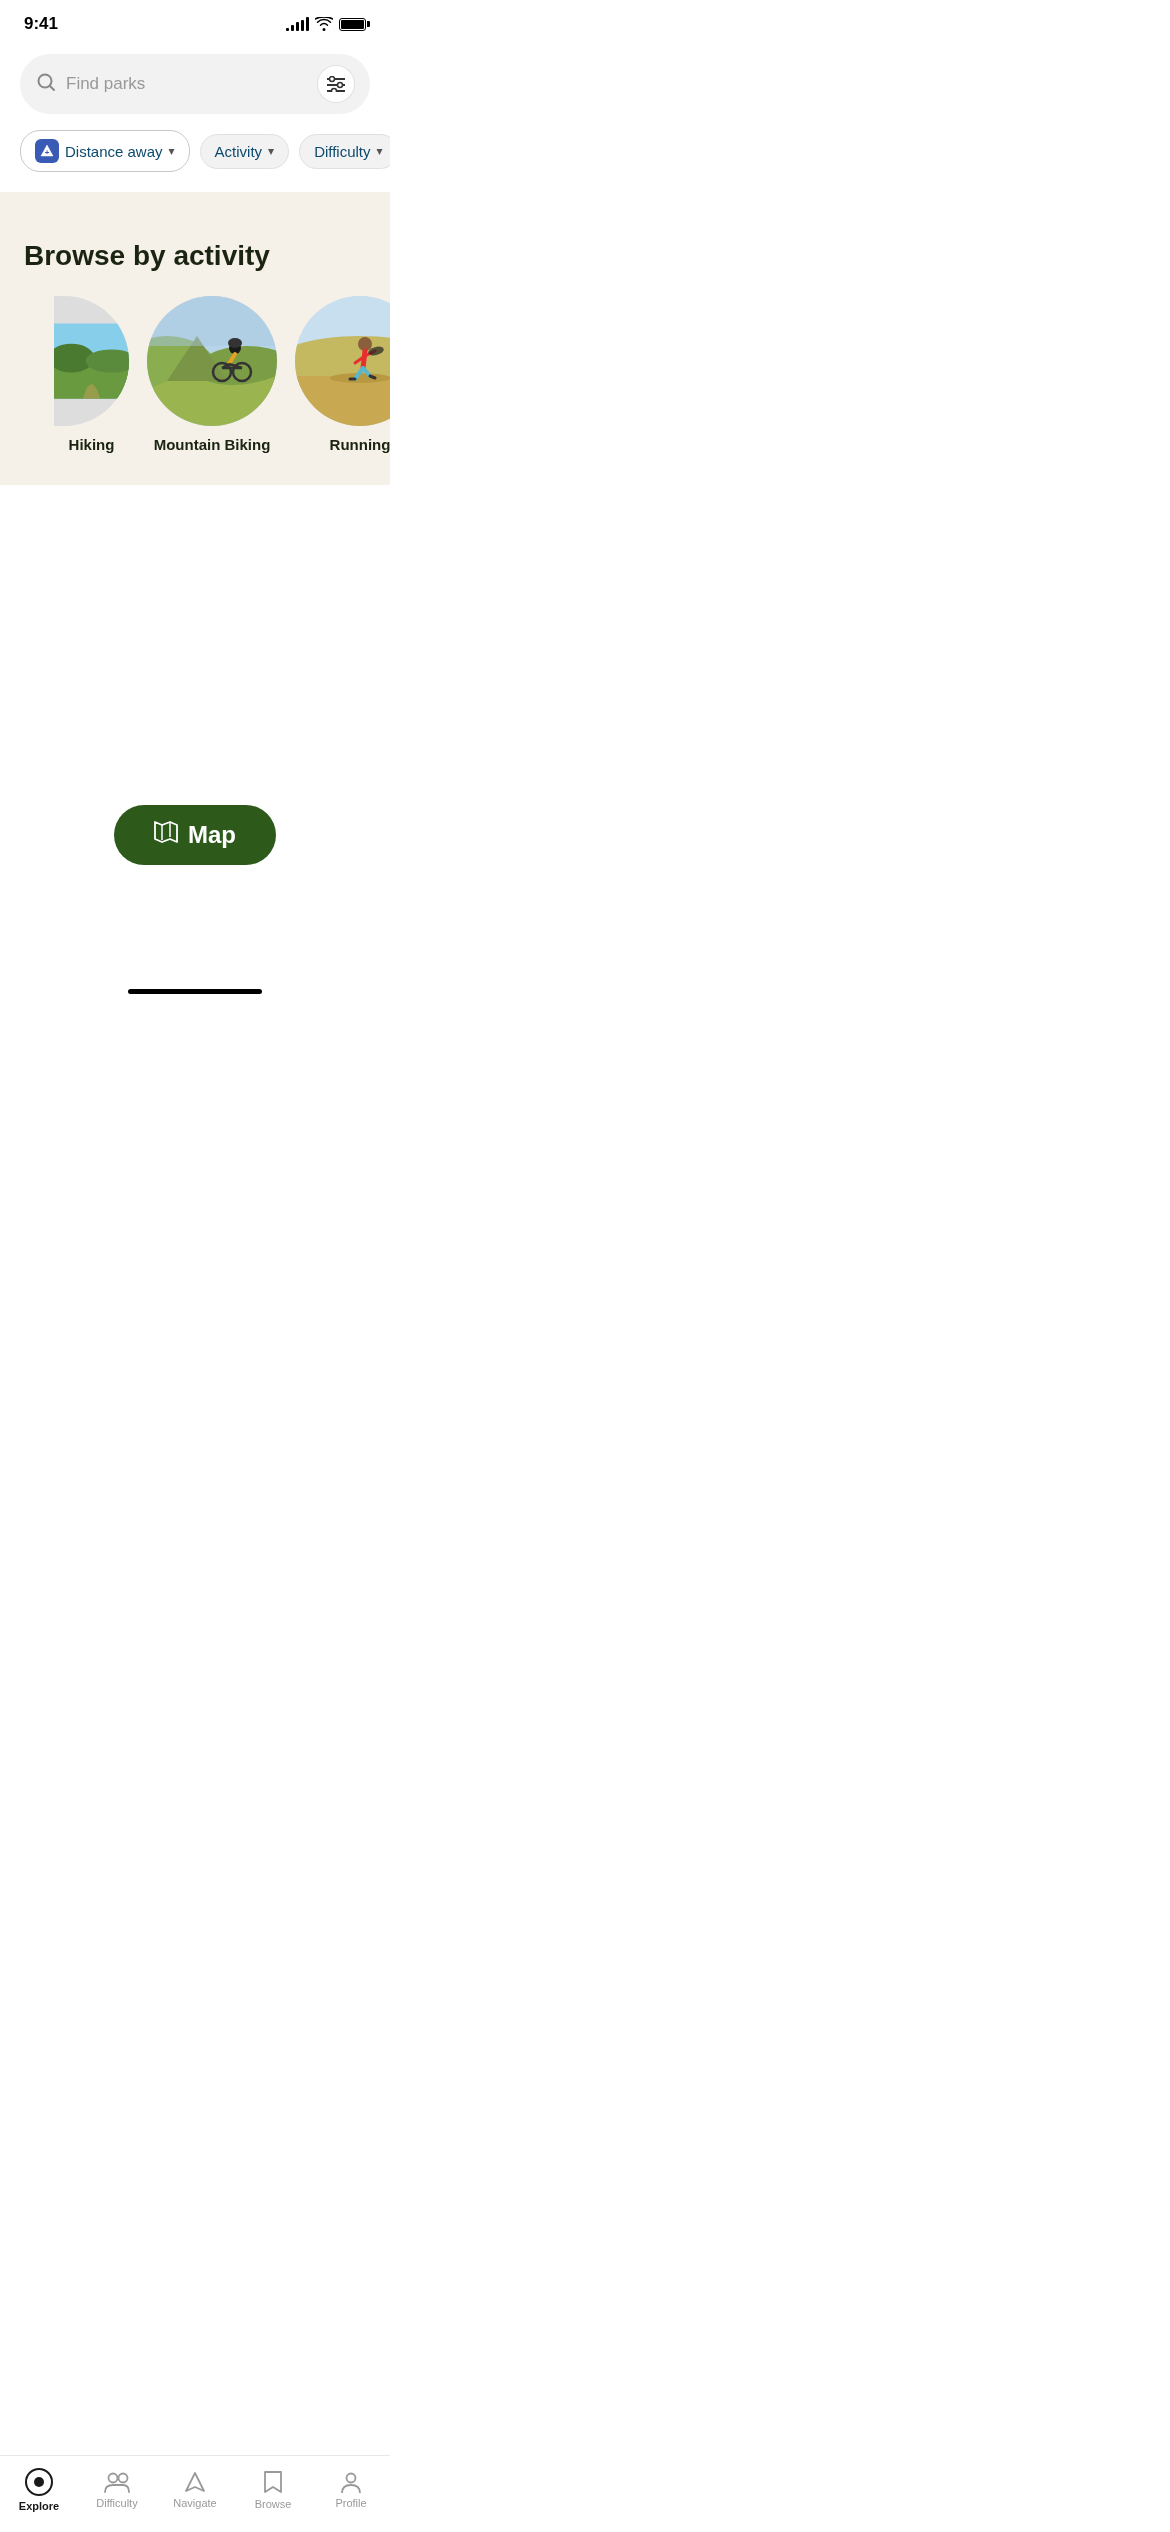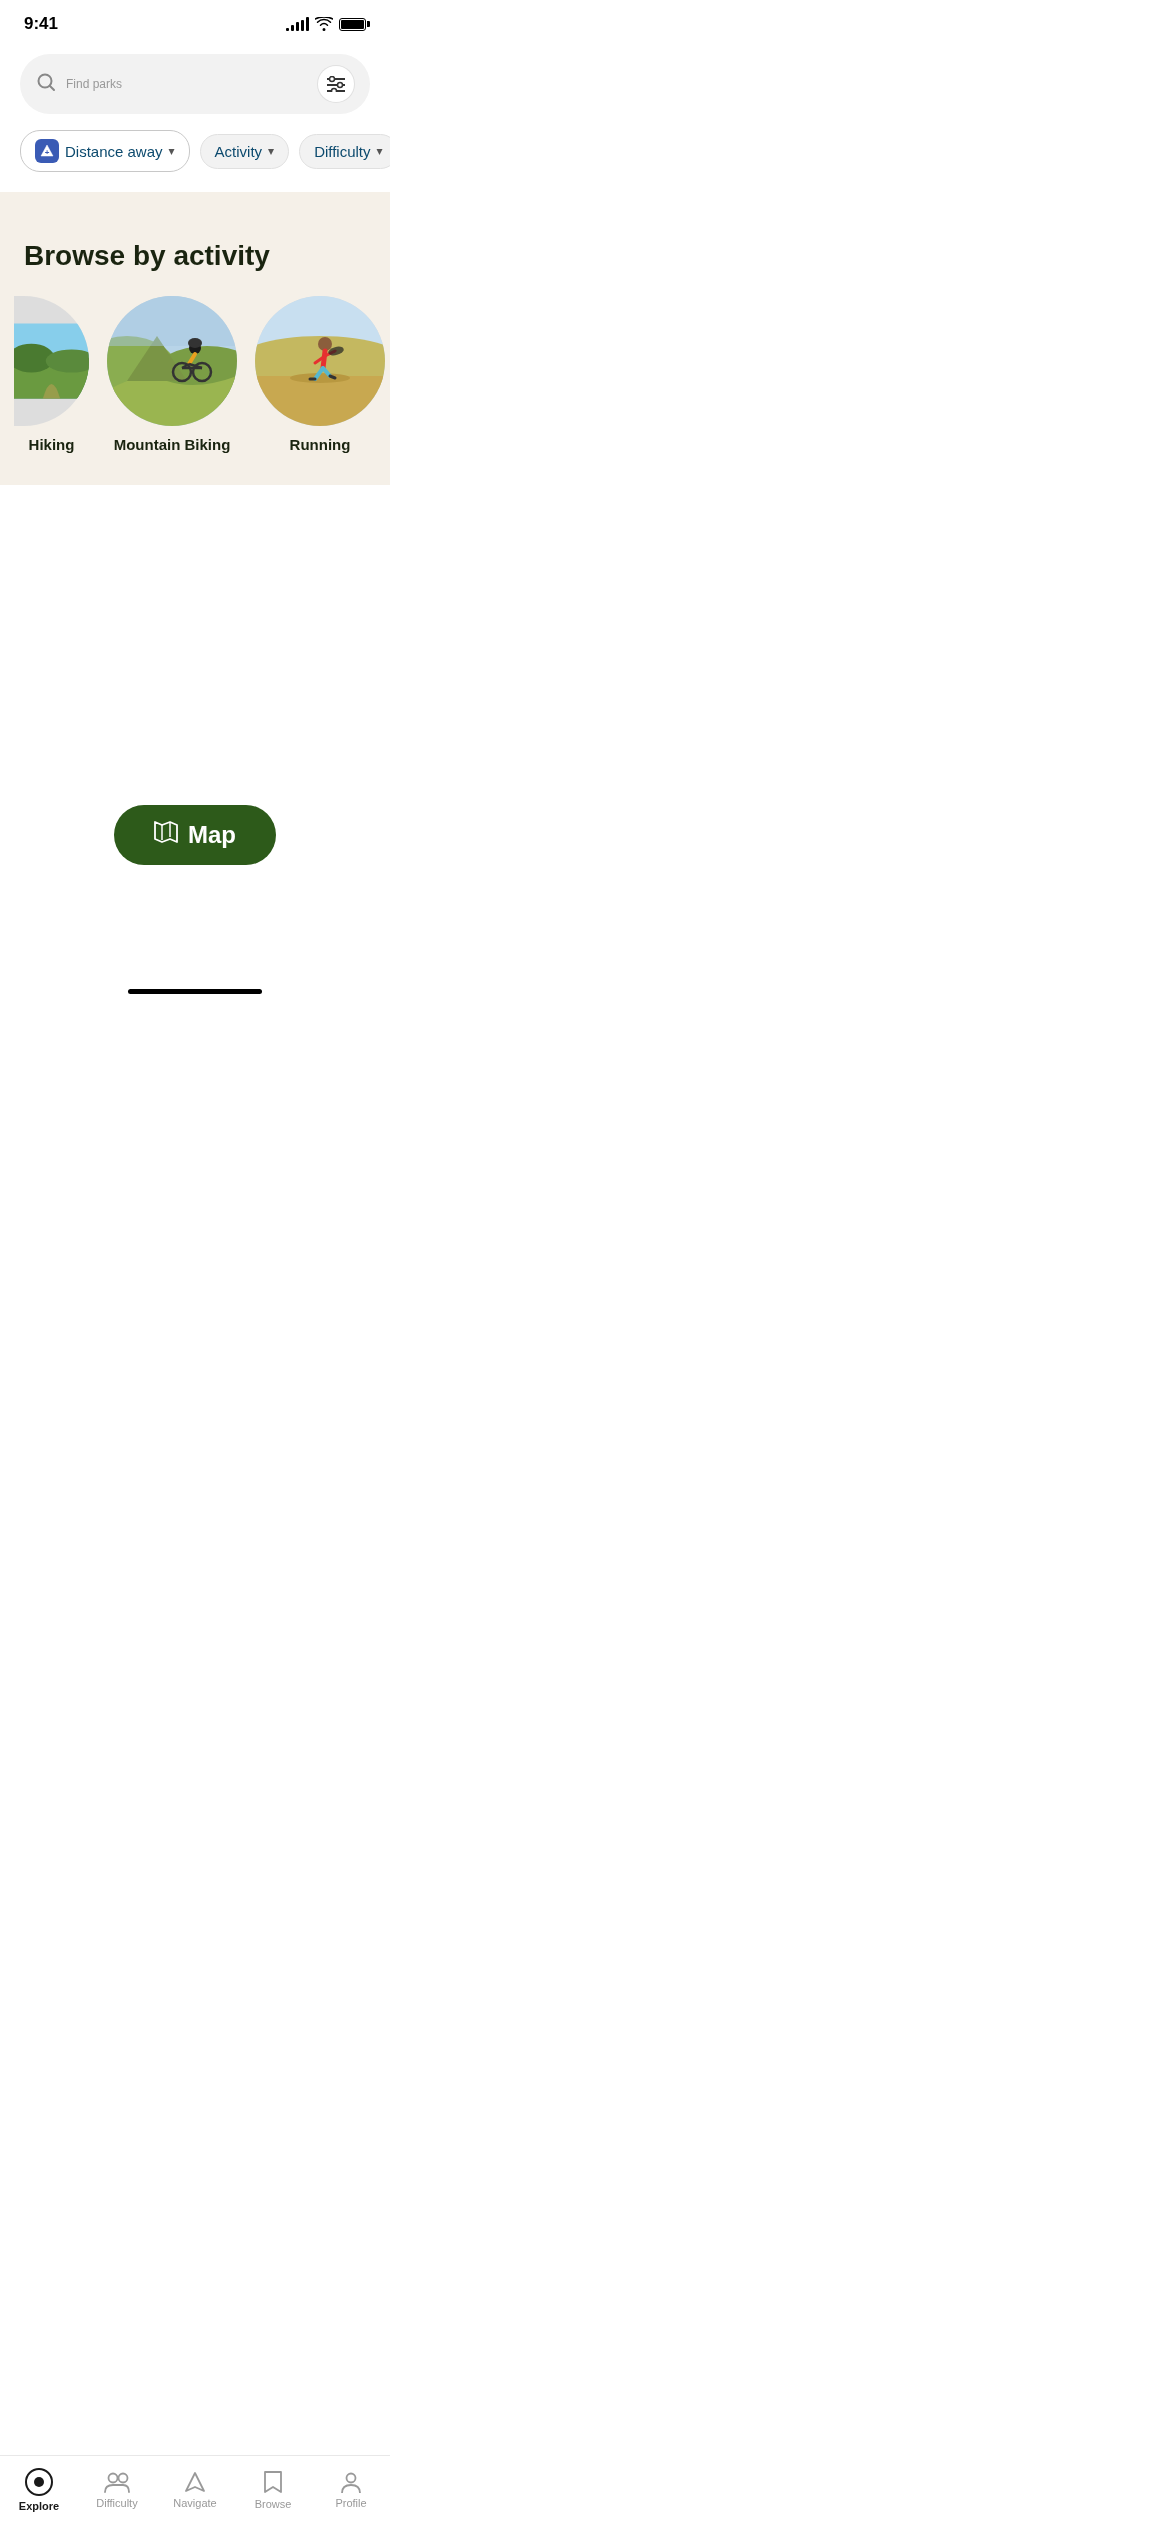--- a/index.html
+++ b/index.html
@@ -94,21 +94,21 @@
     }
 
     .search-icon-wrap {
       color: #666;
       font-size: 18px;
       flex-shrink: 0;
     }
 
     .search-placeholder {
       flex: 1;
-      font-size: 12px;
+      font-size: 17px;
       color: #999;
     }
 
     .filter-btn {
       width: 36px;
       height: 36px;
       background: #fff;
       border-radius: 50%;
       display: flex;
       align-items: center;
@@ -184,20 +184,21 @@
       color: #1a2410;
       padding: 0 24px 24px;
     }
 
     .activities-scroll {
       display: flex;
       gap: 18px;
       padding: 0 24px;
       overflow-x: auto;
       scrollbar-width: none;
+      margin-left: 40px;
     }
 
     .activities-scroll::-webkit-scrollbar { display: none; }
 
     .activity-item {
       display: flex;
       flex-direction: column;
       align-items: center;
       gap: 10px;
       flex-shrink: 0;

